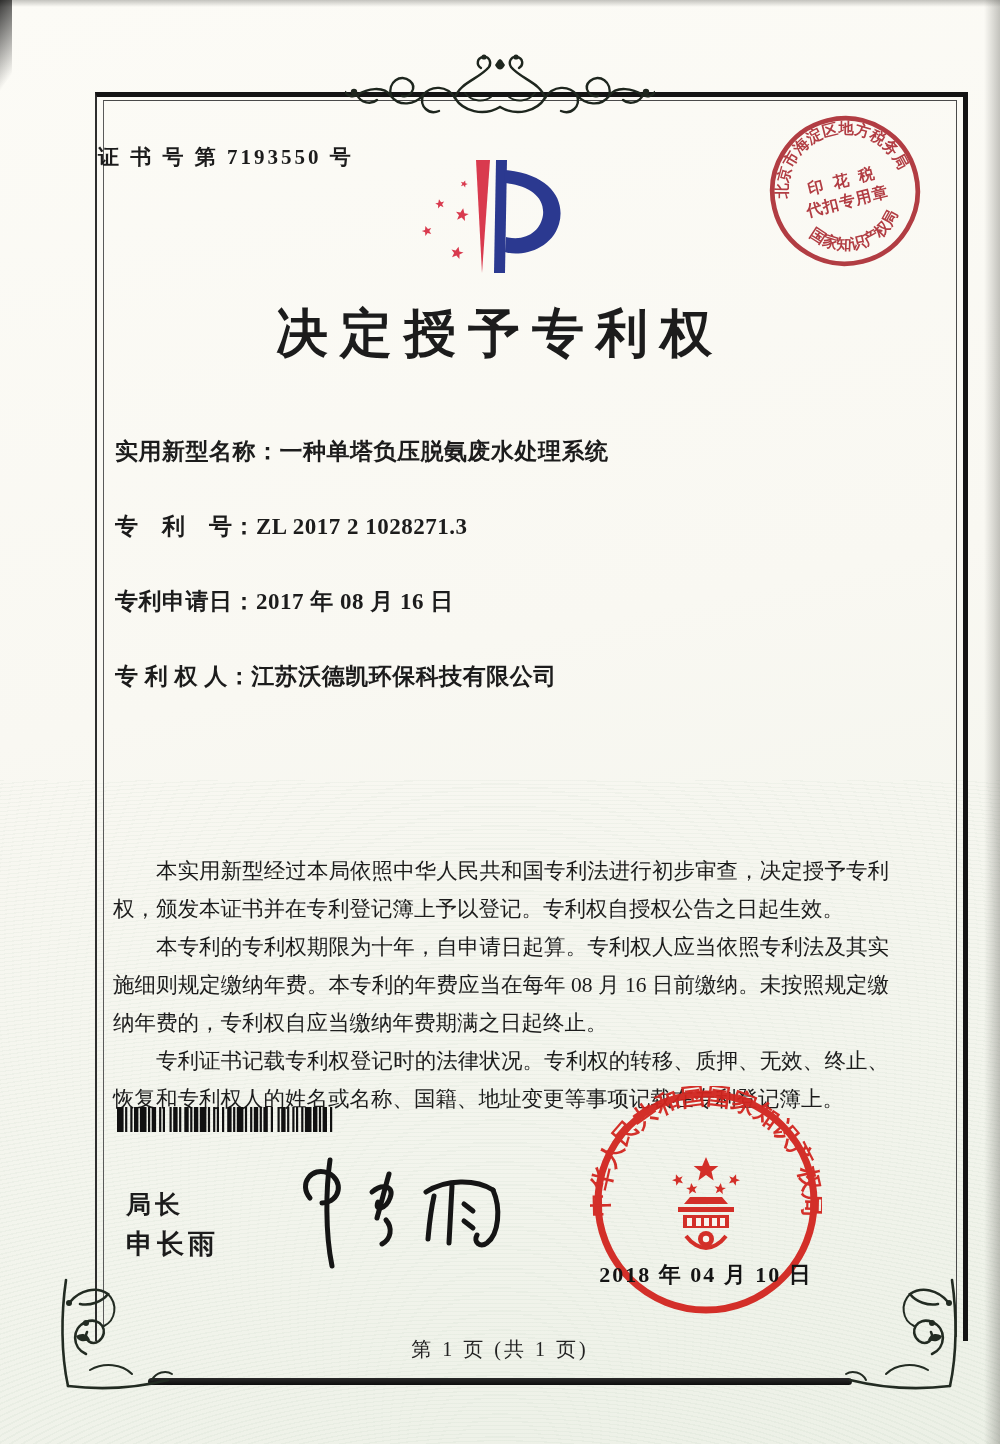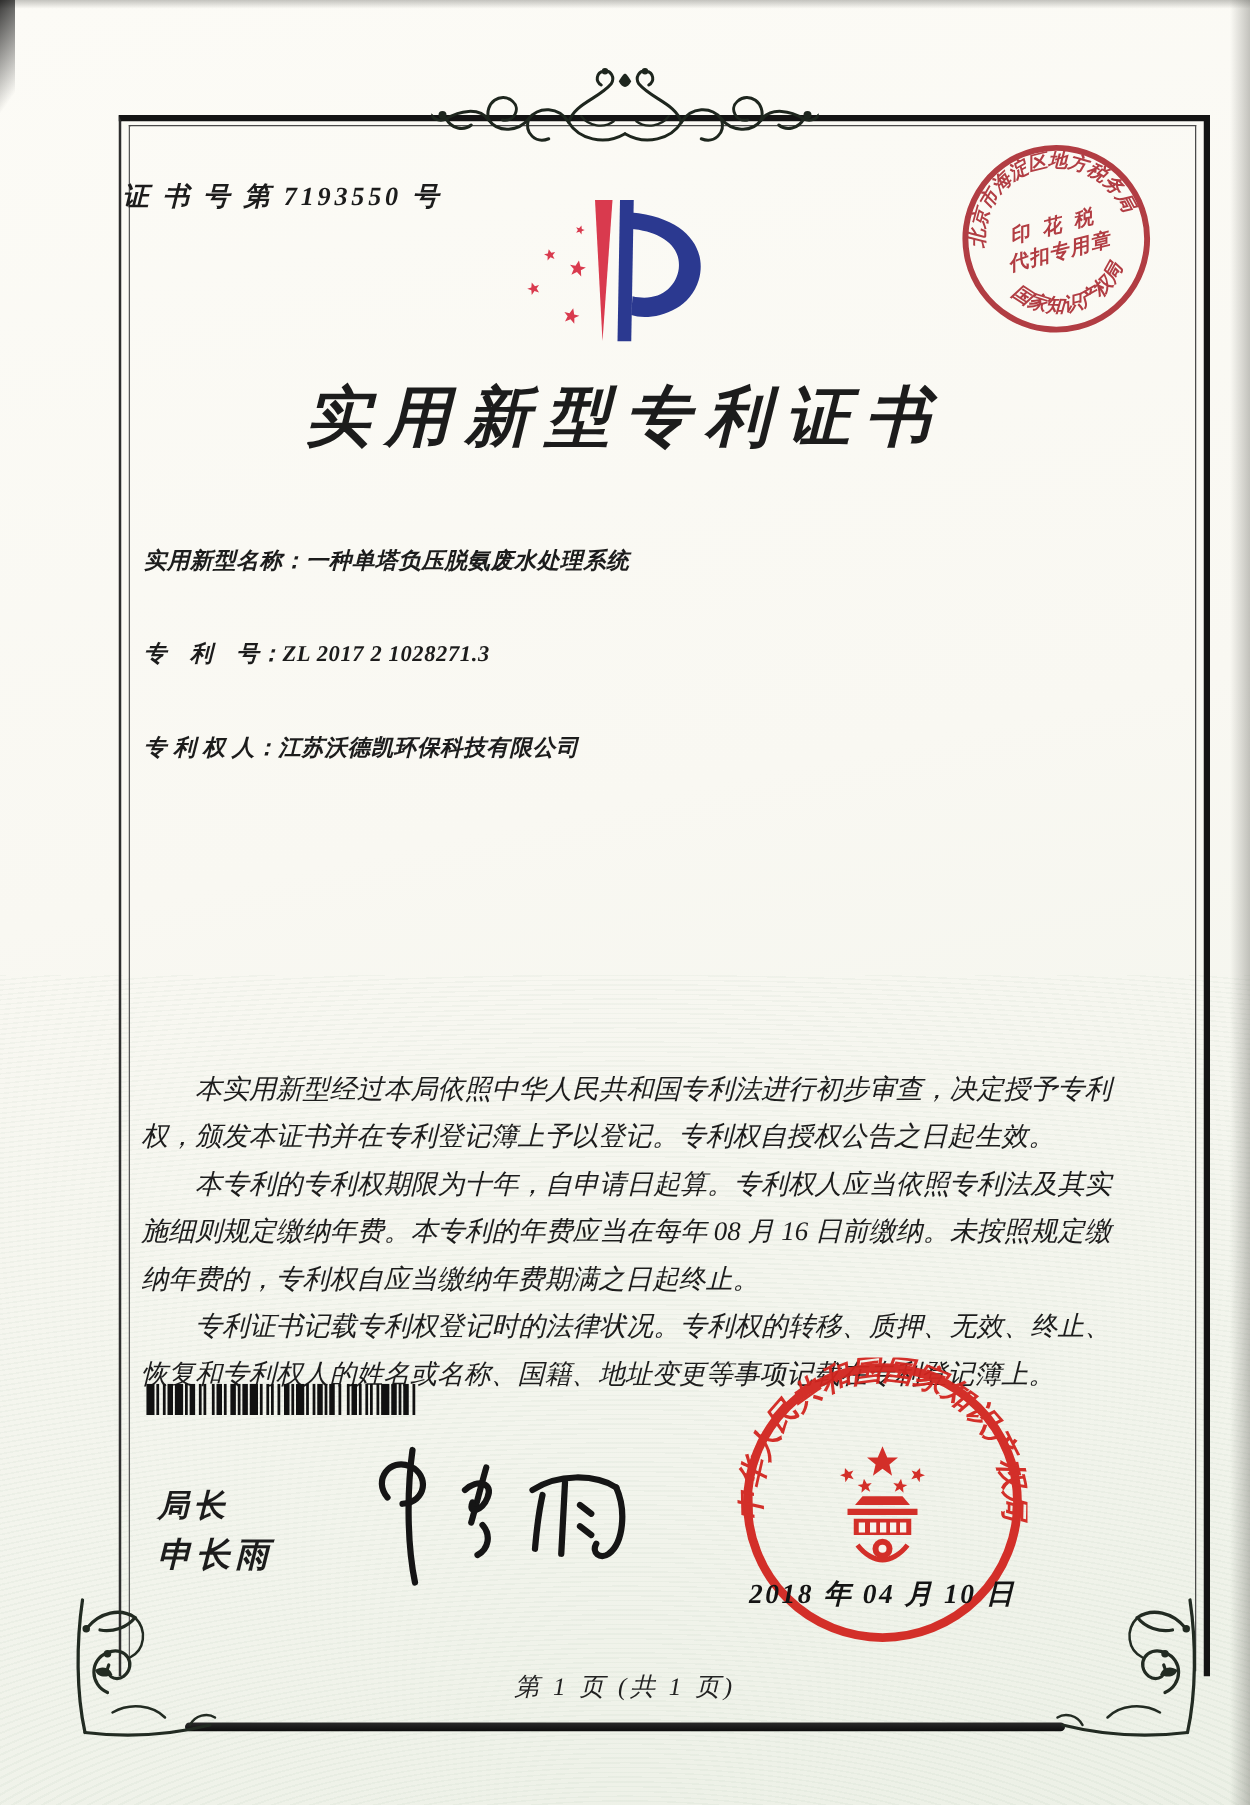--- a/index.html
+++ b/index.html
@@ -1,18 +1,18 @@
 <!DOCTYPE html>
 <html><head>
 <meta charset="utf-8">
 <style>
   html,body{margin:0;padding:0;background:#cfccc6;}
   .page{position:relative;width:1000px;height:1444px;margin:0 auto;overflow:hidden;
         background:linear-gradient(168deg,#fcfbf6 0%,#f9f8f2 45%,#f2f4ec 78%,#ecf0e6 100%);
-        font-family:"Liberation Serif","DejaVu Serif",serif;color:#1c1c1c;font-style:italic;}
+        font-family:"Liberation Serif","DejaVu Serif",serif;color:#1c1c1c;}
   .texture{position:absolute;left:0;top:780px;width:1000px;height:664px;pointer-events:none;
         background:repeating-radial-gradient(ellipse 1100px 420px at 50% 118%,
           rgba(110,150,120,0.055) 0 3px, rgba(0,0,0,0) 3px 10px);}
   .scan-edge-right{position:absolute;right:0;top:0;width:16px;height:100%;
         background:linear-gradient(90deg,rgba(0,0,0,0),rgba(110,110,104,.40));}
   .scan-edge-top{position:absolute;left:0;top:0;width:100%;height:7px;
         background:linear-gradient(180deg,rgba(90,90,85,.35),rgba(0,0,0,0));}
   .scan-corner{position:absolute;left:0;top:0;width:12px;height:110px;
         background:linear-gradient(125deg,rgba(10,10,10,.8),rgba(0,0,0,0) 72%);}
 
@@ -21,21 +21,21 @@
   .frame-inner{position:absolute;left:103px;top:100px;width:852px;height:1236px;
         border-top:1px solid #4a4a4a;border-left:1px solid #5a5a5a;border-right:1px solid #4a4a4a;}
   .bottom-rule{position:absolute;left:148px;top:1378px;width:704px;height:7px;
         background:linear-gradient(180deg,#2a2a2a,#0d0d0d);border-radius:4px;}
 
   .cert-no{position:absolute;left:98px;top:143px;font-size:21px;font-weight:600;letter-spacing:3px;}
   .title{position:absolute;left:0;top:299px;width:100%;text-align:center;
         font-size:52px;font-weight:700;letter-spacing:12px;}
 
   .fields{position:absolute;left:115px;top:436px;width:780px;}
-  .field-row{height:75px;font-size:18px;font-weight:600;letter-spacing:.5px;}
+  .field-row{height:75px;font-size:23px;font-weight:600;letter-spacing:.5px;}
   .f-label,.f-value{white-space:pre;}
 
   .body-text{position:absolute;left:113px;top:852px;width:776px;
         font-size:21.5px;line-height:38px;text-align:justify;}
   .body-text p{margin:0;text-indent:2em;}
 
   .barcode{position:absolute;left:117px;top:1107px;width:260px;height:25px;}
 
   .signer-title{position:absolute;left:126px;top:1188px;font-size:25px;font-weight:700;
         font-family:"Liberation Sans","DejaVu Sans",sans-serif;letter-spacing:4px;}
@@ -153,28 +153,31 @@
     <text font-size="14.5" font-weight="bold" fill="#a8242b" font-family="'Liberation Serif',serif">
       <textPath href="#taxArcTop" startOffset="50%" text-anchor="middle">北京市海淀区地方税务局</textPath>
     </text>
     <text font-size="14.5" font-weight="bold" fill="#a8242b" font-family="'Liberation Serif',serif">
       <textPath href="#taxArcBottom" startOffset="50%" text-anchor="middle">国家知识产权局</textPath>
     </text>
     <text x="75" y="70" text-anchor="middle" font-size="15" font-weight="bold" fill="#a8242b" letter-spacing="3">印 花 税</text>
     <text x="75" y="90" text-anchor="middle" font-size="15" font-weight="bold" fill="#a8242b" letter-spacing="1">代扣专用章</text>
   </svg>
 
-  <div class="title">实用新型专利证书</div>
+  <div class="title">决定授予专利权</div>
 
   <div class="fields">
     <div class="field-row">
       <span class="f-label">实用新型名称：</span><span class="f-value">一种单塔负压脱氨废水处理系统</span>
     </div>
     <div class="field-row">
       <span class="f-label">专　利　号：</span><span class="f-value">ZL 2017 2 1028271.3</span>
+    </div>
+    <div class="field-row">
+      <span class="f-label">专利申请日：</span><span class="f-value">2017 年 08 月 16 日</span>
     </div>
     <div class="field-row">
       <span class="f-label">专 利 权 人：</span><span class="f-value">江苏沃德凯环保科技有限公司</span>
     </div>
   </div>
 
   <div class="body-text">
     <p>本实用新型经过本局依照中华人民共和国专利法进行初步审查，决定授予专利权，颁发本证书并在专利登记簿上予以登记。专利权自授权公告之日起生效。</p>
     <p>本专利的专利权期限为十年，自申请日起算。专利权人应当依照专利法及其实施细则规定缴纳年费。本专利的年费应当在每年 08 月 16 日前缴纳。未按照规定缴纳年费的，专利权自应当缴纳年费期满之日起终止。</p>
     <p>专利证书记载专利权登记时的法律状况。专利权的转移、质押、无效、终止、恢复和专利权人的姓名或名称、国籍、地址变更等事项记载在专利登记簿上。</p>

